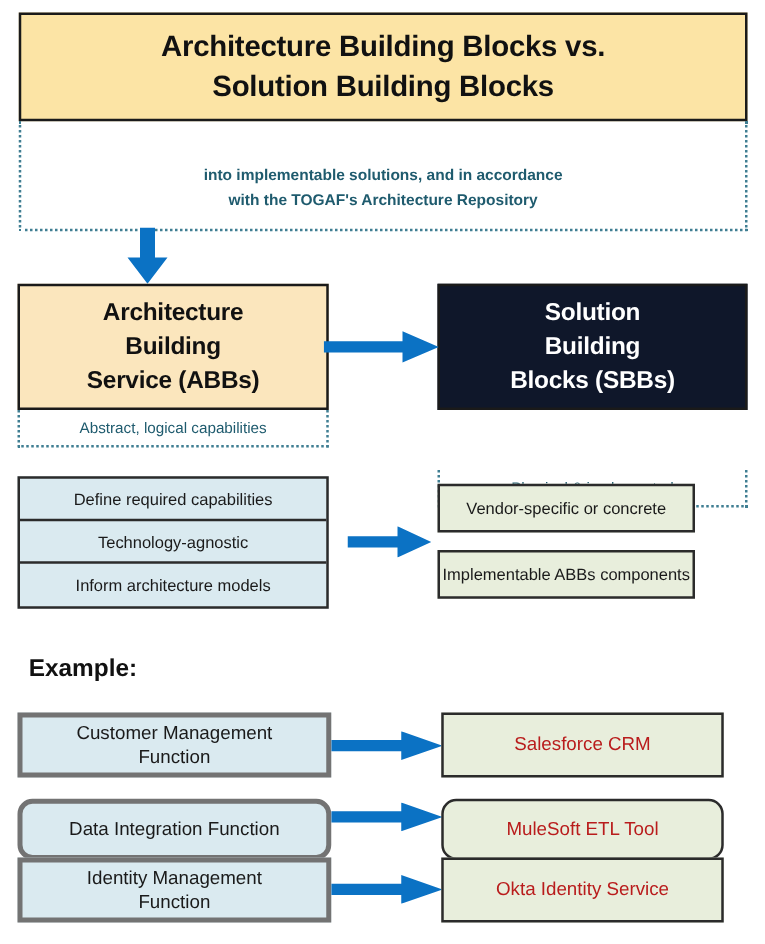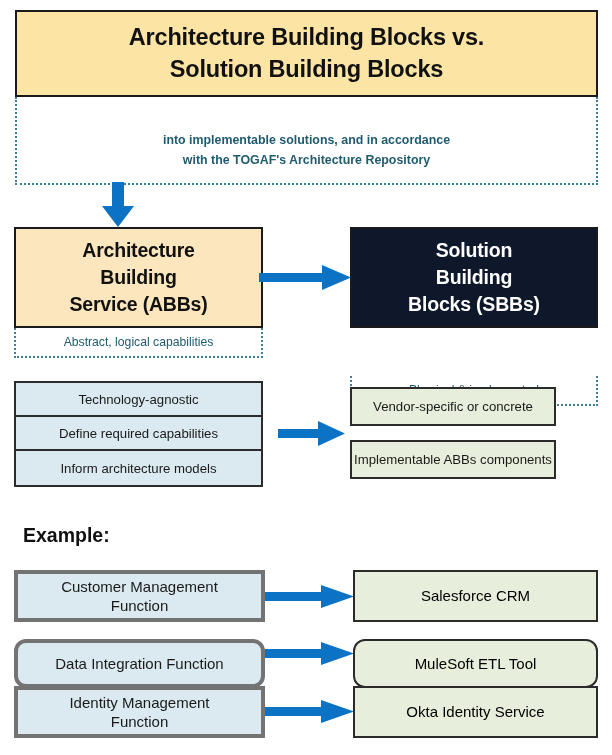--- a/index.html
+++ b/index.html
@@ -170,30 +170,30 @@
     align-items: center;
     justify-content: center;
     text-align: center;
     font-size: 15px;
     color: #1a1a1a;
     line-height: 1.3;
   }
   .ex-right {
     position: absolute;
     left: 353px;
-    width: 245px;
+    width: 226px;
     box-sizing: border-box;
     border: 2px solid #2b2b2b;
     background: #e8eedc;
     display: flex;
     align-items: center;
     justify-content: center;
     text-align: center;
     font-size: 15px;
-    color: #000000;
+    color: #b91c1c;
     line-height: 1.3;
   }
   .ex-row-0 { top: 570px; height: 52px; }
   .ex-row-1 { top: 639px; height: 49px; border-radius: 12px; }
   .ex-row-2 { top: 686px; height: 52px; }
 </style>
 </head>
 <body>
 
 <div class="canvas">
@@ -237,22 +237,22 @@
   </div>
   <div class="caption-box sbb-caption">
     <span class="caption-text">Physical &amp; implemented</span>
   </div>
 
   <svg class="arrow-right" style="left:259px; top:264px; width:93px; height:27px;" viewBox="0 0 93 27">
     <polygon points="0,9 63,9 63,1 92,13.5 63,26 63,18 0,18" fill="#0b72c4"></polygon>
   </svg>
 
   <div class="attr-list">
+    <div class="attr-item">Define required capabilities</div>
     <div class="attr-item">Technology-agnostic</div>
-    <div class="attr-item">Define required capabilities</div>
     <div class="attr-item">Inform architecture models</div>
   </div>
 
   <svg class="arrow-right" style="left:278px; top:421px; width:68px; height:25px;" viewBox="0 0 68 25">
     <polygon points="0,8 40,8 40,0 67,12.5 40,25 40,17 0,17" fill="#0b72c4"></polygon>
   </svg>
 
   <div class="green-box green-1">Vendor-specific or concrete</div>
   <div class="green-box green-2">Implementable ABBs components</div>
 

